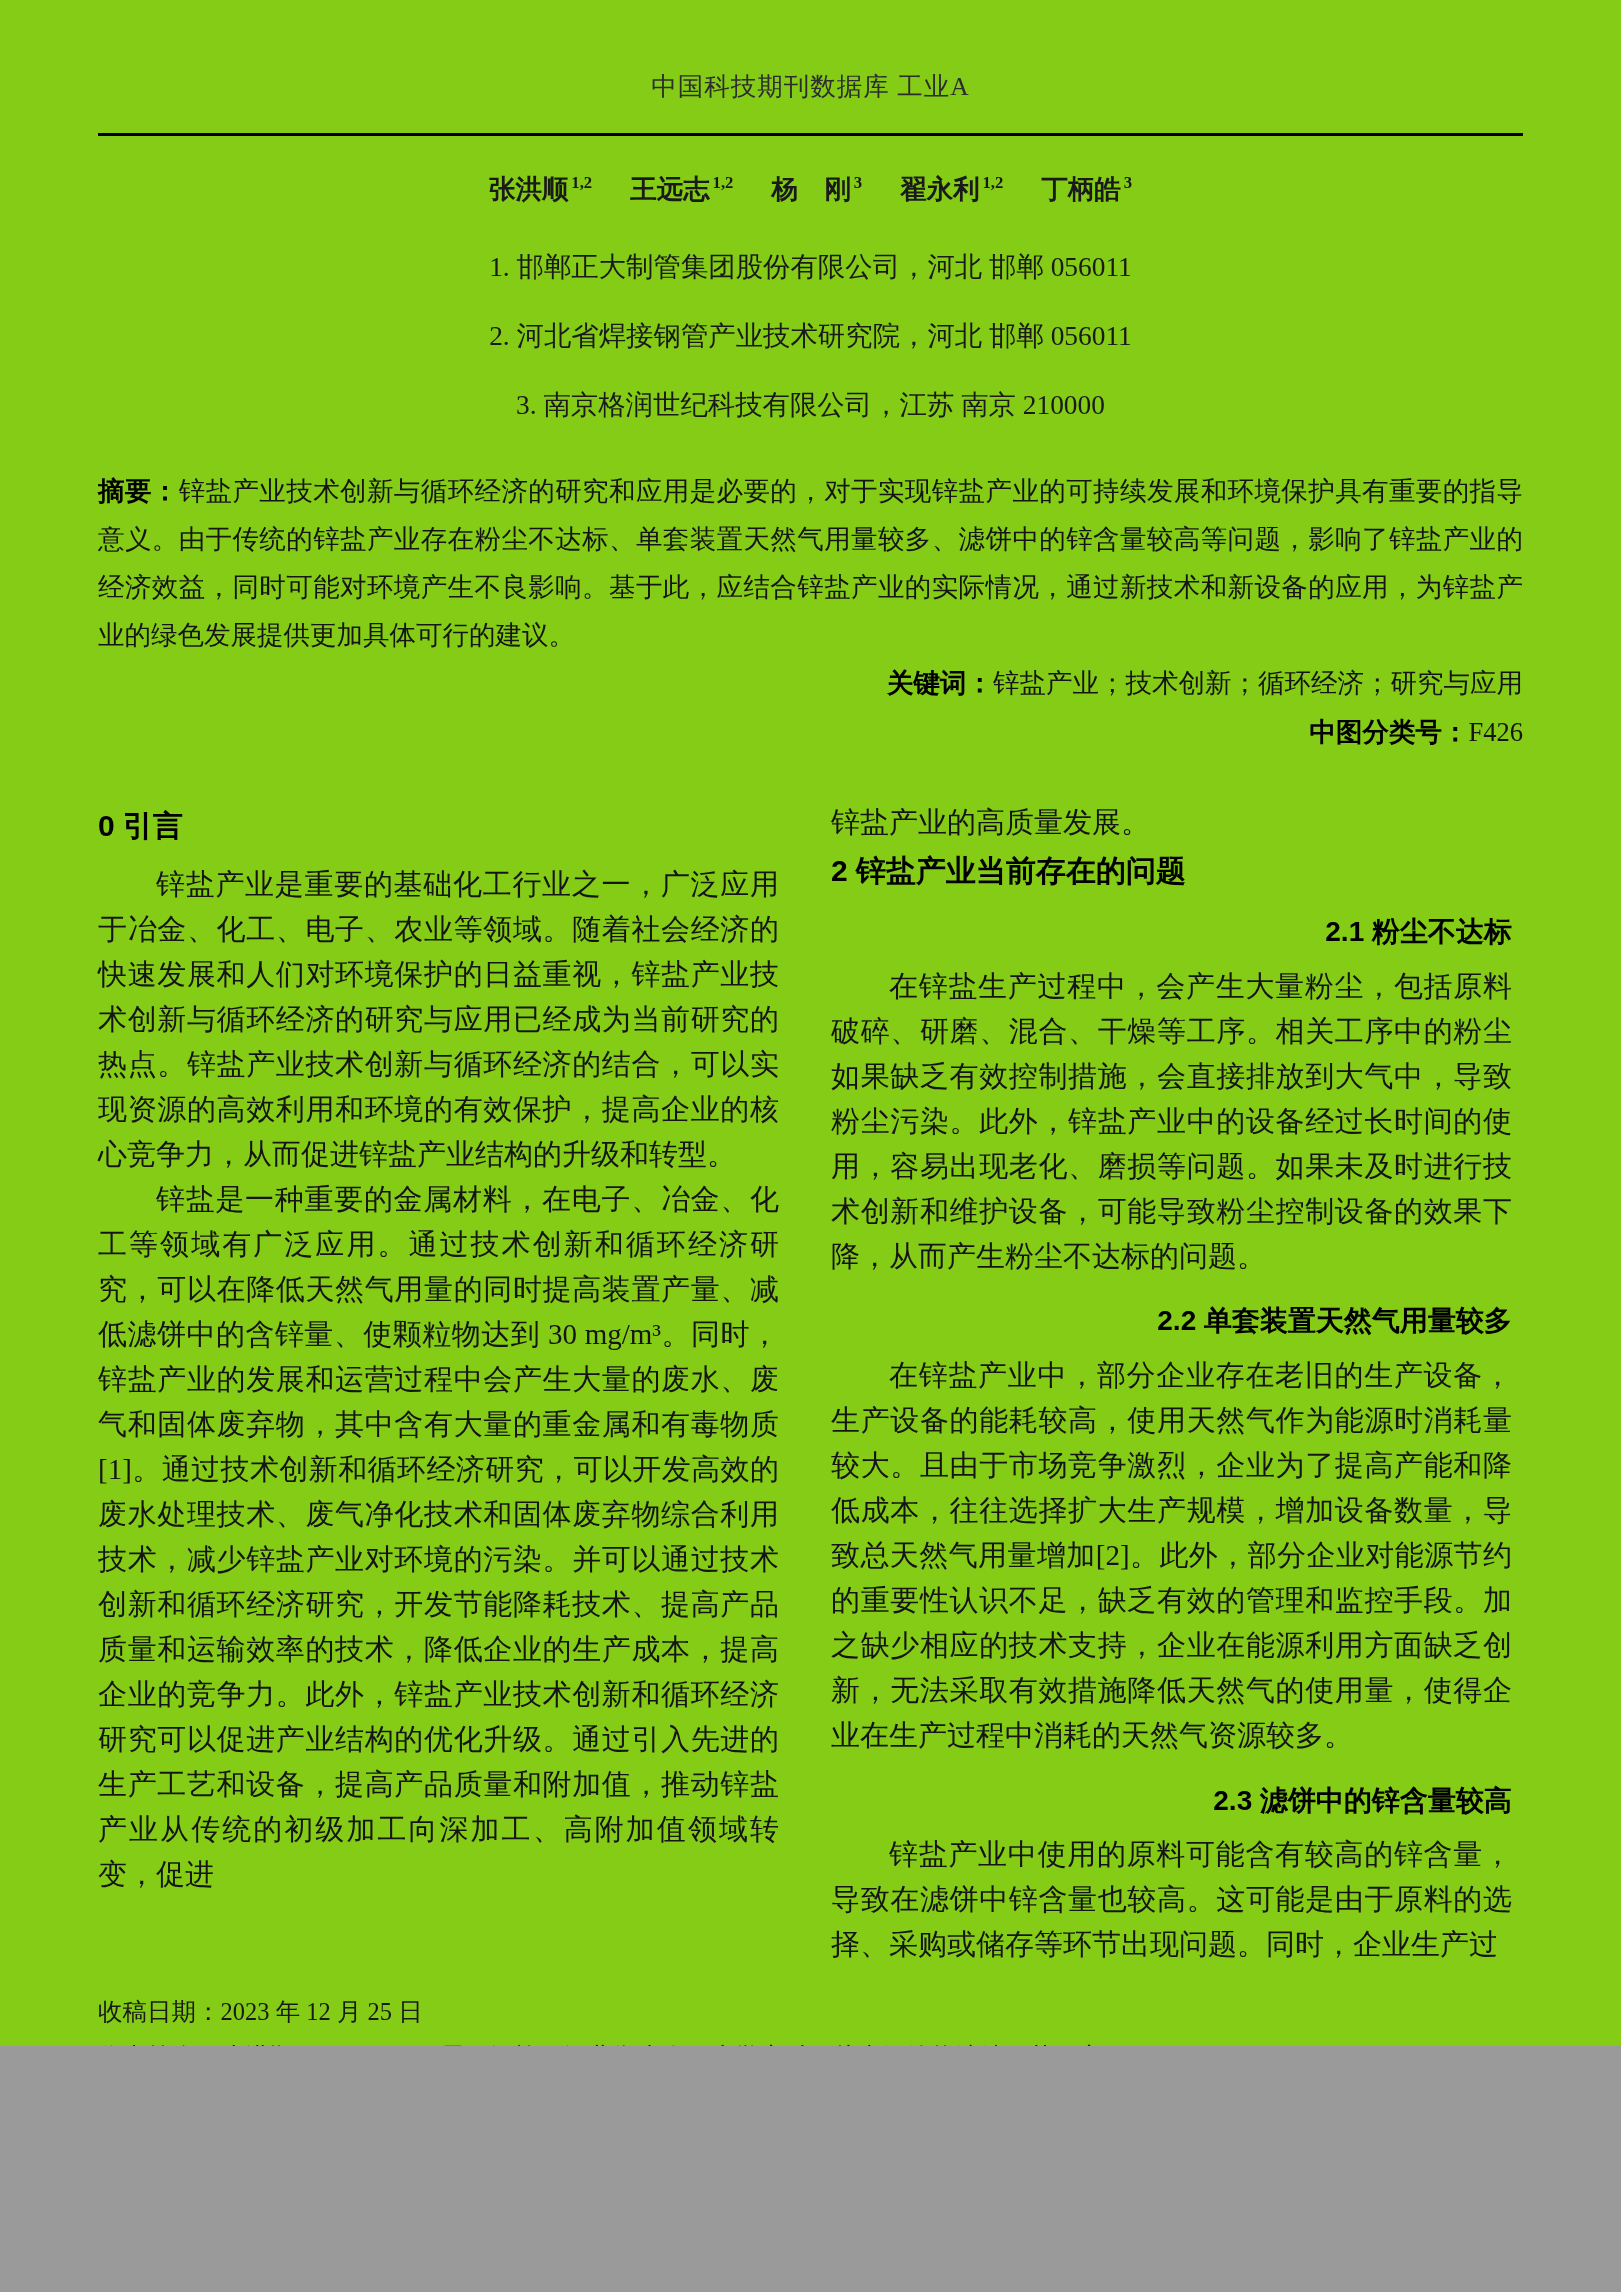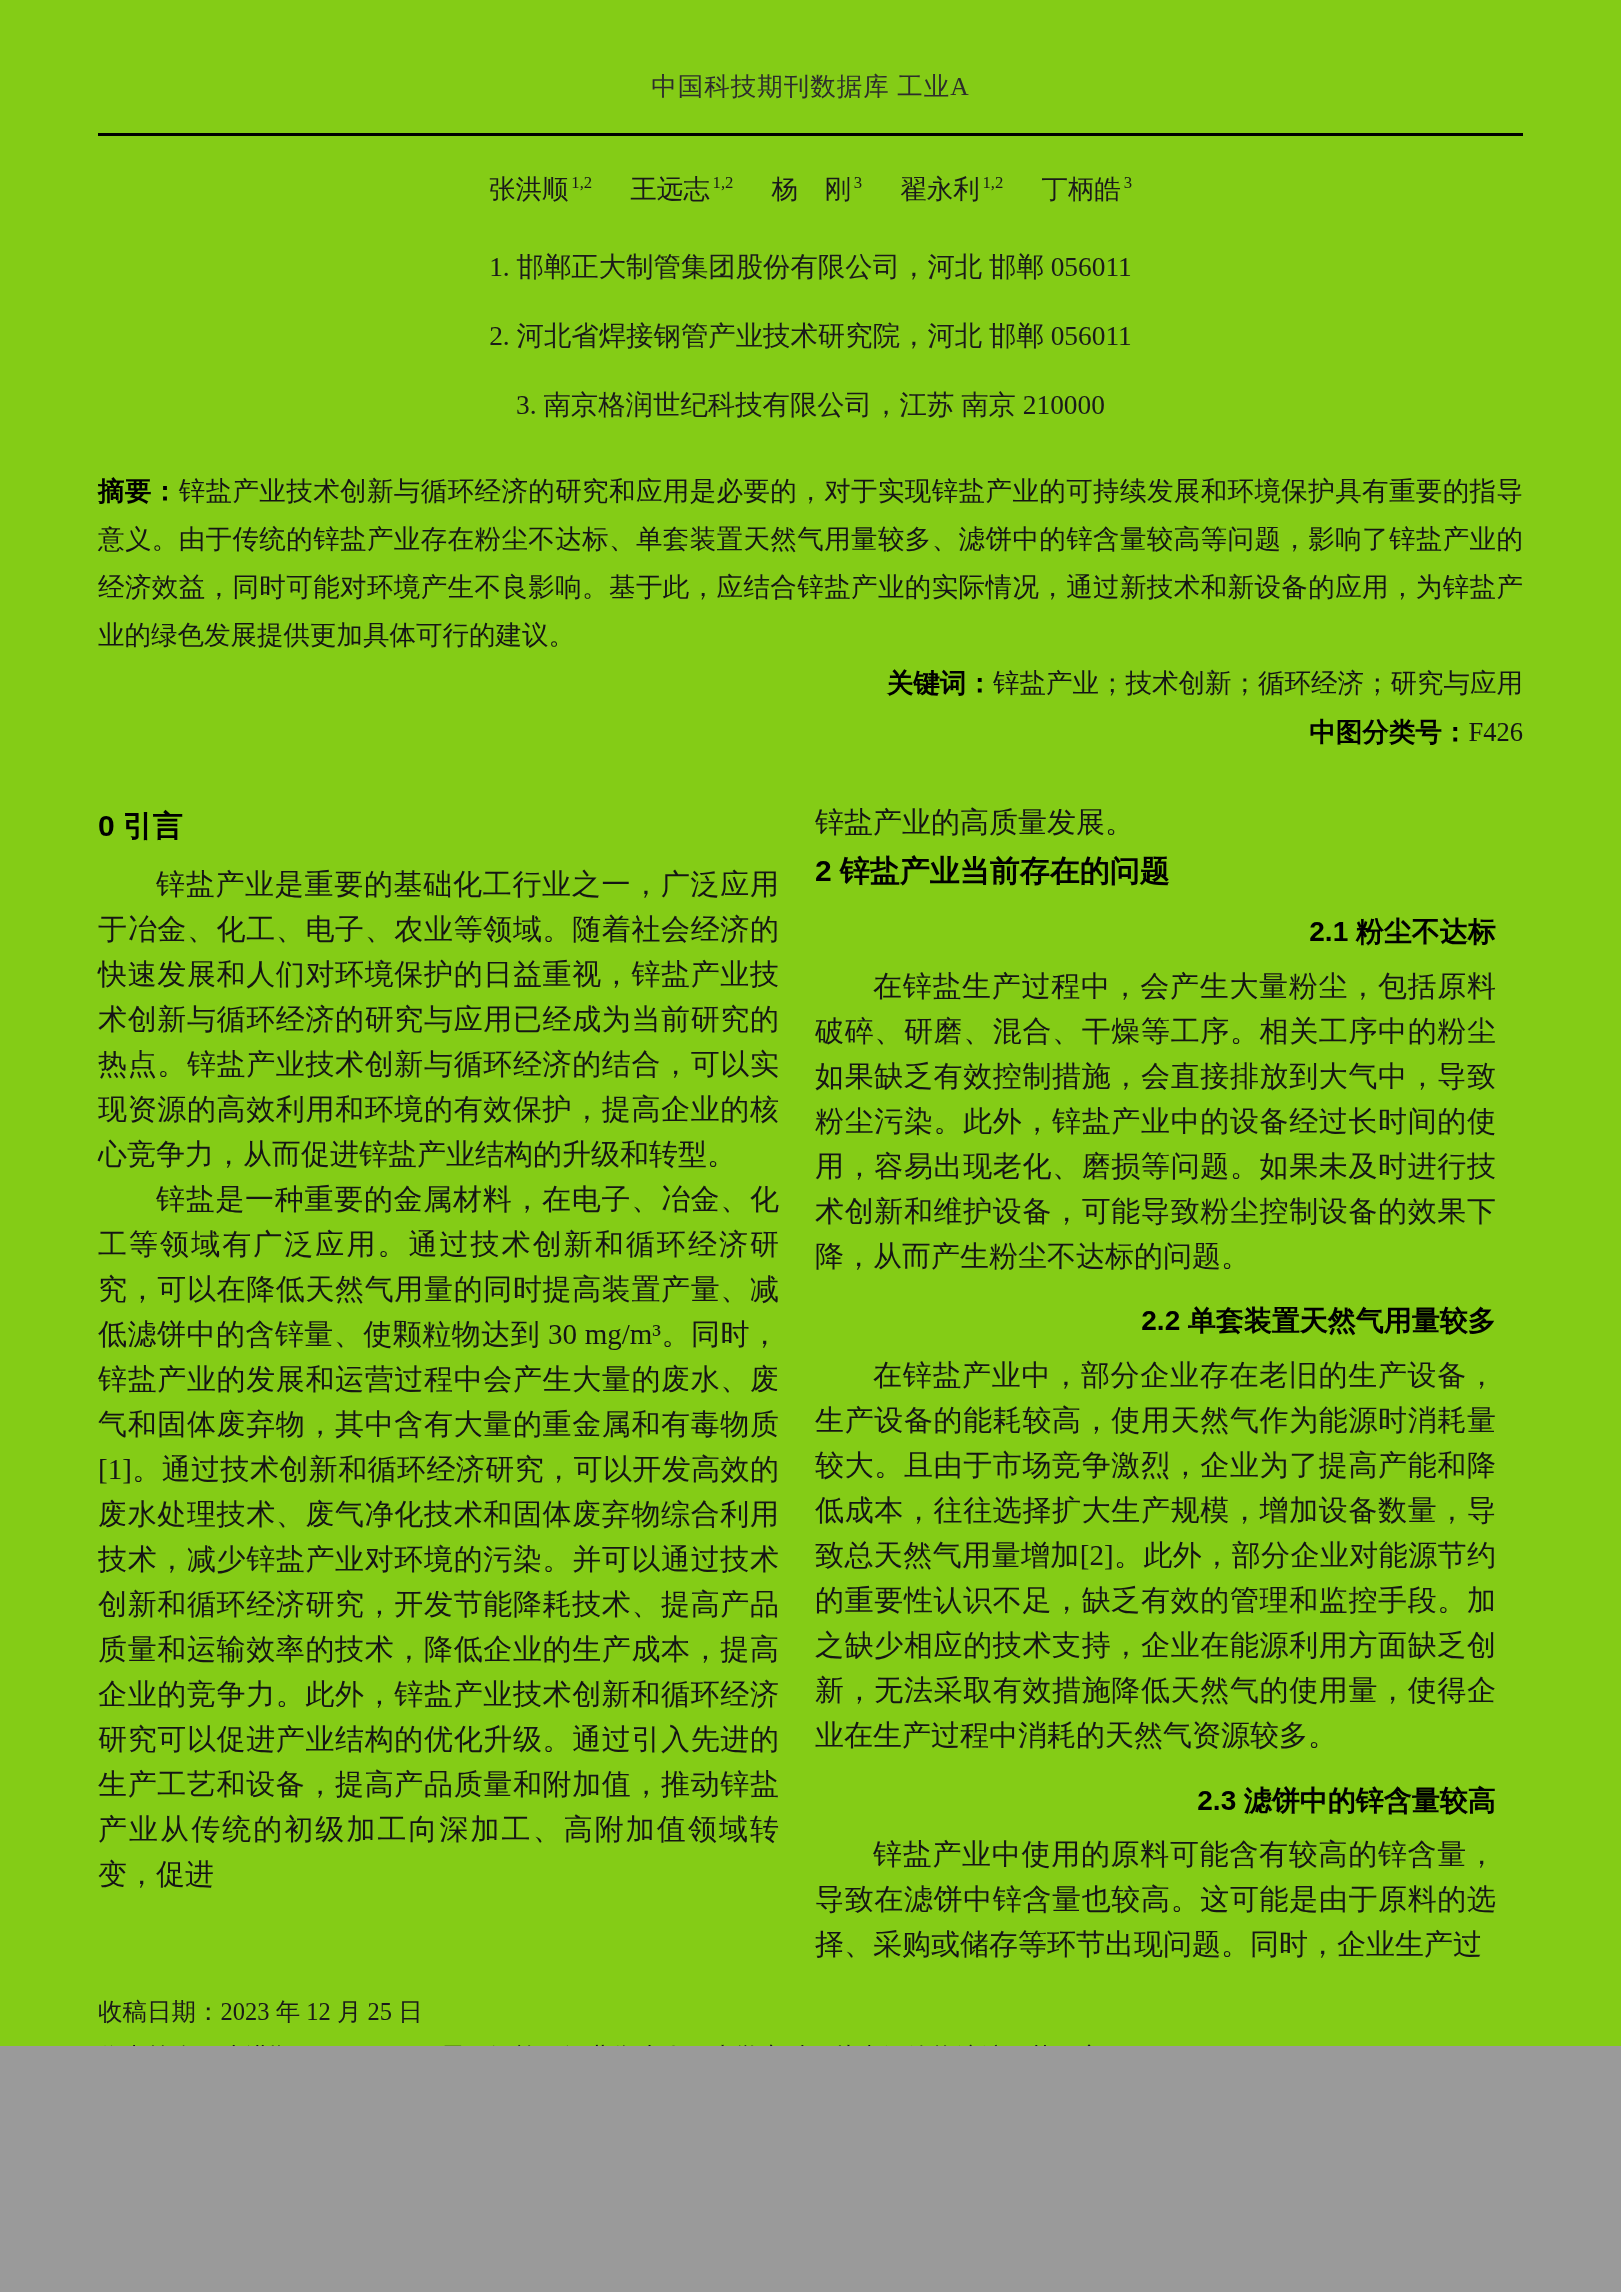--- a/index.html
+++ b/index.html
@@ -14,29 +14,29 @@
     color:#111111;
     overflow:hidden;
   }
   .header{text-align:center;font-size:25.5px;line-height:35px;color:#2d2d2d;letter-spacing:1px;}
   .rule{margin-top:29px;border-bottom:3.9px solid #000;height:0;}
   .title{
     margin:47px 0 0 0;text-align:center;
     font-family:"Liberation Sans",sans-serif;
     font-size:47px;font-weight:bold;letter-spacing:2px;color:#000;
   }
-  .authors{margin-top:35px;text-align:center;font-size:26.5px;color:#1a1a1a;}
+  .authors{margin-top:35px;text-align:center;font-size:26.5px;color:#1a1a1a;font-weight:bold;}
   .author{margin:0 15.7px;white-space:nowrap;}
   .author sup{font-size:16.7px;margin-left:2.9px;vertical-align:super;}
   .affiliations{margin-top:25.5px;}
   .affil{text-align:center;font-size:27.4px;line-height:69px;color:#1a1a1a;}
   .abstract{margin-top:27.4px;text-align:justify;font-size:26.5px;line-height:48px;color:#151515;}
   .kv{font-size:26.5px;line-height:49px;color:#151515;text-align:right;}
   .lbl{font-family:"Liberation Sans",sans-serif;font-weight:bold;color:#000;}
-  .columns{display:flex;gap:36px;margin-top:43px;}
+  .columns{display:flex;gap:52px;margin-top:43px;}
   .col{flex:0 0 681px;width:681px;text-align:justify;font-size:29px;line-height:45px;color:#151515;}
   .col h2{
     font-family:"Liberation Sans",sans-serif;font-size:30px;font-weight:bold;color:#000;
     margin:27.4px 0 17.6px 0;line-height:39px;text-align:left;
   }
   .col h2.first{margin-top:5.9px;}
   .col h3{
     font-family:"Liberation Sans",sans-serif;font-size:28px;font-weight:bold;color:#000;
     margin:23.5px 0 13.7px 0;line-height:37px;text-align:right;
   }

